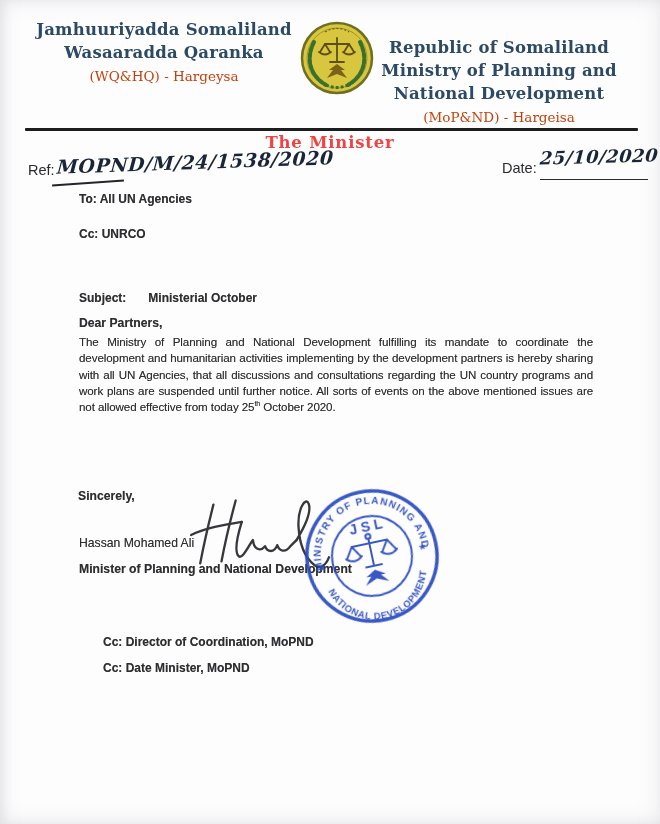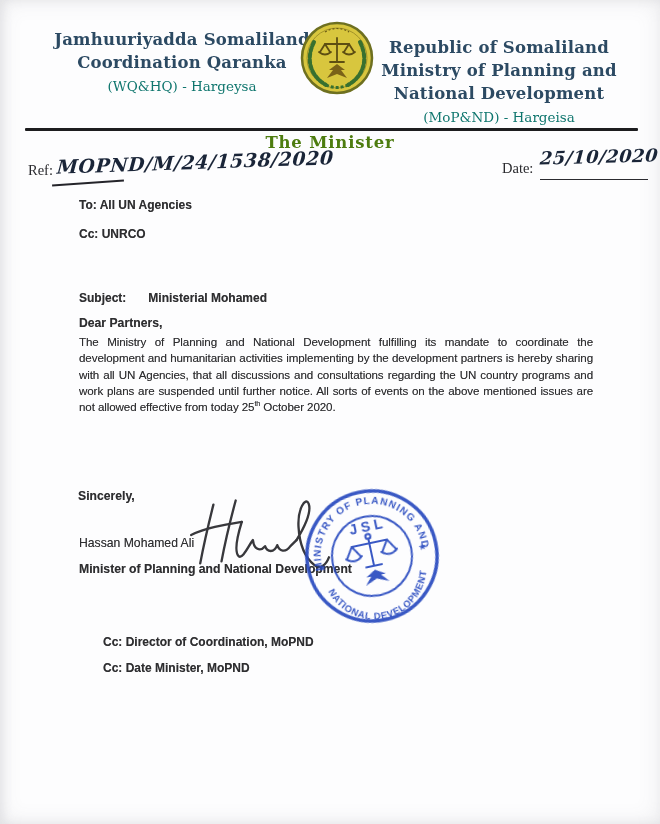--- a/index.html
+++ b/index.html
@@ -10,47 +10,47 @@
     --link-color:#44506b;
   }
   *{margin:0;padding:0;box-sizing:border-box;}
   html,body{background:#ffffff;}
   body{font-family:"Liberation Sans",sans-serif;}
   .page{
     position:relative;width:660px;height:824px;margin:0 auto;
     background:#fdfdfe;overflow:hidden;
     box-shadow:inset 0 0 22px rgba(90,90,100,0.12), inset 4px 0 10px rgba(120,120,130,0.10);
   }
-  .serif{font-family:Liberation Serif, serif;}
+  .serif{font-family:Liberation Sans, sans-serif;}
 
   
   .hblock{position:absolute;text-align:center;color:var(--header-text);}
   .hblock .hline{font-family:"DejaVu Serif","Liberation Serif",serif;font-weight:700;font-size:16.5px;line-height:23px;letter-spacing:0.2px;}
-  .hblock .hsub{font-family:"DejaVu Serif","Liberation Serif",serif;font-weight:400;font-size:13.5px;line-height:20px;margin-top:2px;color:#0f766e;}
-  .hblock.left{left:28px;top:28px;width:272px;margin-left:18px;}
+  .hblock .hsub{font-family:"DejaVu Serif","Liberation Serif",serif;font-weight:400;font-size:13.5px;line-height:20px;margin-top:2px;color:#c2410c;}
+  .hblock.left{left:28px;top:18px;width:272px;}
   .hblock.right{left:366px;top:36px;width:266px;}
   .emblem{position:absolute;left:299px;top:20px;width:76px;height:76px;}
 
   .rule{position:absolute;left:25px;top:128px;width:613px;height:3px;background:#1d1d1f;border-radius:1px;}
   .minister-title{position:absolute;left:0;top:133px;width:660px;text-align:center;
-    font-family:"DejaVu Serif","Liberation Serif",serif;font-weight:700;font-size:16.5px;letter-spacing:0.8px;color:#4d7c0f;}
+    font-family:"DejaVu Serif","Liberation Serif",serif;font-weight:700;font-size:16.5px;letter-spacing:0.8px;color:#ef4444;}
 
   
   .ref-label{position:absolute;left:28px;top:162px;font-size:14.5px;color:#2a2a2e;}
   .handwriting{font-family:"DejaVu Serif","Liberation Serif",serif;font-style:italic;font-weight:600;color:#1a2538;}
   .ref-value{position:absolute;left:57px;top:151px;font-size:19px;letter-spacing:0.5px;transform:rotate(-2deg) skewX(-6deg);white-space:nowrap;}
   .ref-underline{position:absolute;left:52px;top:182px;width:72px;height:2px;background:#24242a;transform:rotate(-4deg);}
   .date-label{position:absolute;left:502px;top:160px;font-size:14.5px;color:#2a2a2e;}
   .date-box{position:absolute;left:540px;top:146px;width:108px;height:34px;border-bottom:1.6px solid #2b2b30;text-align:center;}
   .date-value{display:inline-block;font-size:18px;transform:rotate(-1.5deg) skewX(-6deg);letter-spacing:0.5px;}
 
   
   .scan{color:#2e2e30;text-shadow:0 0 0.5px rgba(60,60,64,0.55);}
   .addr-line{position:absolute;left:79px;font-size:12px;font-weight:600;}
-  .to-line{top:198px;}
+  .to-line{top:192px;}
   .cc-line{top:227px;}
   .subject{position:absolute;left:79px;top:291px;font-size:12px;font-weight:600;}
   .subject .subject-value{margin-left:22px;}
   .salutation{position:absolute;left:79px;top:316px;font-size:12.2px;font-weight:700;}
   .bodyp{position:absolute;left:79px;width:514px;font-size:11.6px;line-height:16.3px;text-align:justify;letter-spacing:-0.1px;font-weight:500;}
   .p1{top:334px;}
   .p2{top:431px;}
   sup{font-size:0.62em;vertical-align:super;line-height:0;}
   .email{color:var(--link-color);text-decoration:underline;cursor:pointer;}
   .closing{position:absolute;left:78px;top:489px;font-size:12.2px;font-weight:600;}
@@ -83,21 +83,21 @@
   .emblem .scales{fill:none;stroke:#5d4e12;stroke-width:1.8;stroke-linecap:round;}
   .emblem .bird{fill:#7a6218;}
 </style>
 </head>
 <body>
 
 <div class="page">
 
   <div class="hblock left">
     <div class="hline">Jamhuuriyadda Somaliland</div>
-    <div class="hline">Coordination Qaranka</div>
+    <div class="hline">Wasaaradda Qaranka</div>
     <div class="hsub">(WQ&amp;HQ) - Hargeysa</div>
   </div>
 
   <svg class="emblem" viewBox="0 0 76 76" aria-hidden="true">
     <circle class="disc" cx="38" cy="38" r="35"></circle>
     <circle class="inner-ring" cx="38" cy="38" r="30"></circle>
     <path class="script" d="M26 12 Q38 5 50 12"></path>
     <path class="wreath" d="M15 22 C7 38 10 55 27 65"></path>
     <path class="wreath" d="M61 22 C69 38 66 55 49 65"></path>
     <path class="tie" d="M27 65 Q38 70 49 65"></path>
@@ -126,21 +126,21 @@
   <div class="ref-underline"></div>
   <span class="date-label serif">Date:</span>
   <div class="date-box">
     <span class="date-value handwriting">25/10/2020</span>
   </div>
 
   <div class="addr-line to-line scan">To: All UN Agencies</div>
   <div class="addr-line cc-line scan">Cc: UNRCO</div>
 
   <div class="subject scan">
-    <span>Subject:</span><span class="subject-value">Ministerial Mohamed</span>
+    <span>Subject:</span><span class="subject-value">Ministerial October</span>
   </div>
   <div class="salutation scan">Dear Partners,</div>
 
   <p class="bodyp p1 scan">
     <span>The Ministry of Planning and National Development fulfilling its mandate to coordinate the development and humanitarian activities implementing by the development partners is hereby sharing with all UN Agencies, that all discussions and consultations regarding the UN country programs and work plans are suspended until further notice. All sorts of events on the above mentioned issues are not allowed effective from today 25</span><sup>th</sup><span> October 2020.</span>
   </p>
 
   <div class="closing scan">Sincerely,</div>
 
   <svg class="signature" viewBox="0 0 150 80" aria-hidden="true">

